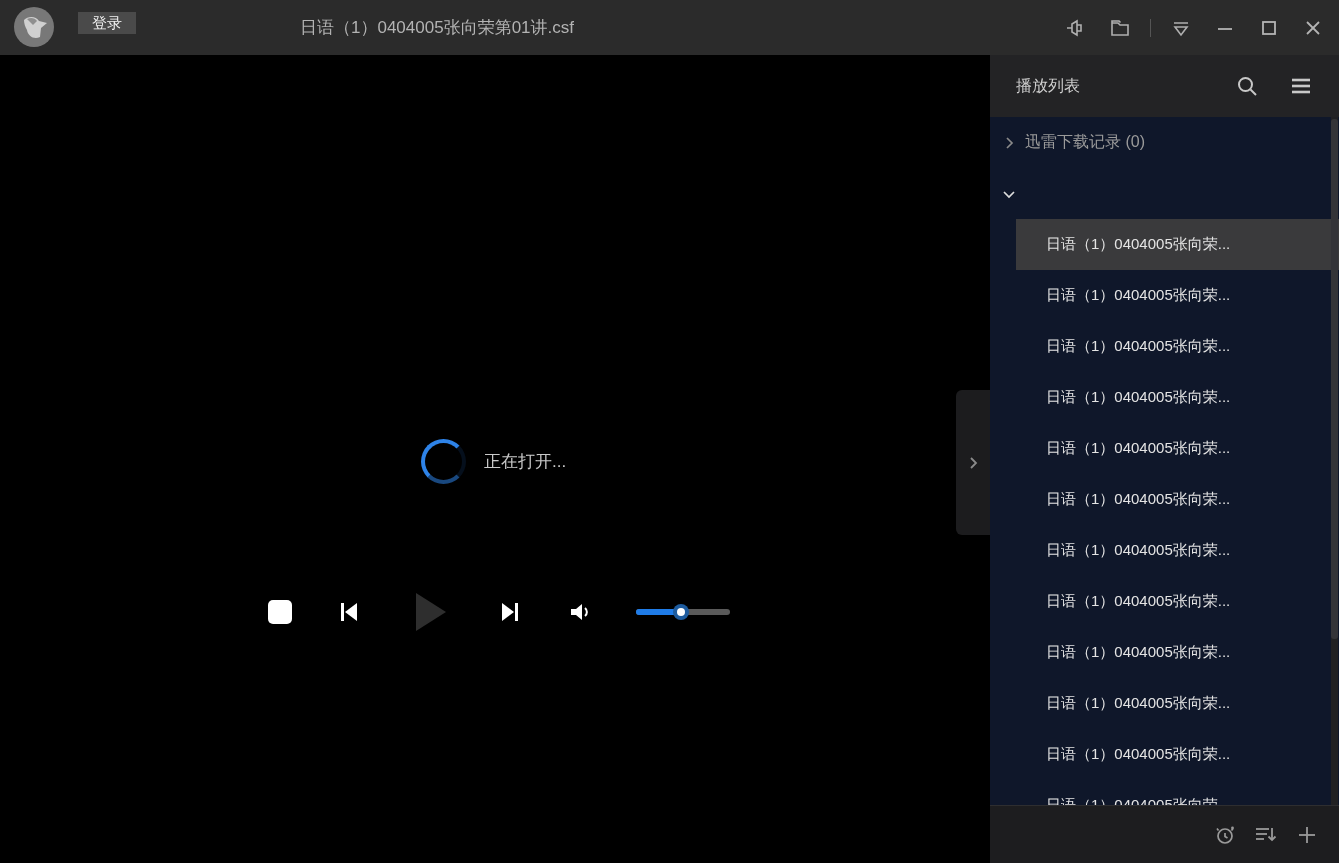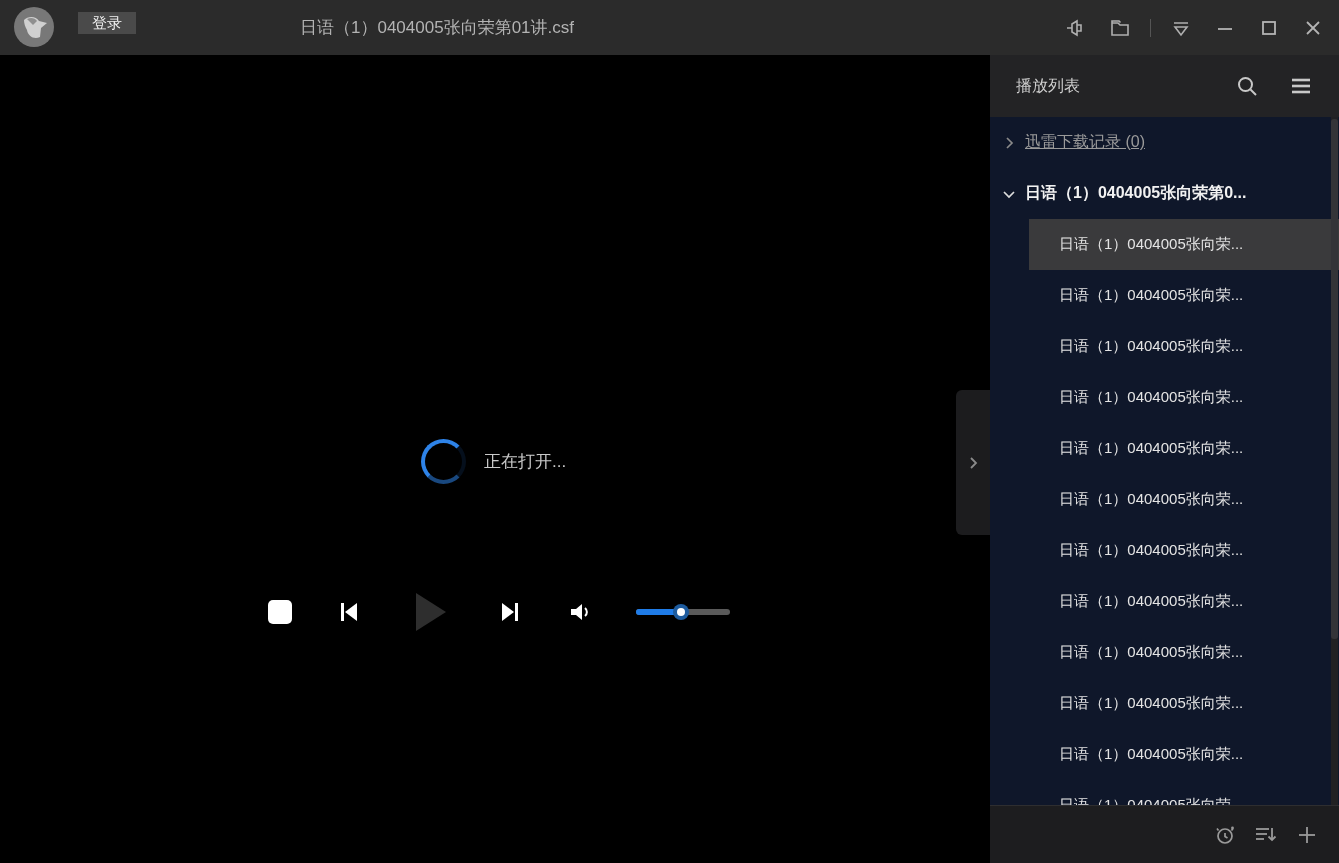--- a/index.html
+++ b/index.html
@@ -45,24 +45,24 @@
   
   .sidebar { position:absolute; left:990px; top:55px; width:349px; height:808px; background:#0f172a; overflow:hidden; }
   .sb-header { position:absolute; left:0; top:0; width:100%; height:62px; background:#232325;
     display:flex; align-items:center; padding:0 26px; }
   .sb-header-label { color:#cfcfcf; font-size:16px; flex:1; }
   .sb-header .hicon { background:none; border:none; padding:0; line-height:0; cursor:pointer; margin-left:30px; }
 
   .sb-list { position:absolute; left:0; top:62px; width:100%; height:688px; overflow:hidden; }
   .group-row { height:51px; display:flex; align-items:center; padding-left:12px; cursor:pointer; }
   .group-row .glabel { margin-left:9px; font-size:16px; white-space:nowrap; }
-  .group-collapsed .glabel { color:#9a9a9a;text-decoration:underline; }
+  .group-collapsed .glabel { color:#9a9a9a; }
   .group-expanded .glabel { color:#f2f2f2; font-weight:bold; }
 
-  .pl-item { height:51px; margin-left:39px; display:flex; align-items:center; padding-left:30px;
+  .pl-item { height:51px; margin-left:26px; display:flex; align-items:center; padding-left:30px;
     color:#e4e4e4; font-size:15px; white-space:nowrap; cursor:pointer; }
   .pl-item.selected { background:#3a3a3c; }
 
   .sb-scrollbar { position:absolute; right:1px; top:62px; width:7px; height:688px; background:#212123; }
   .sb-scroll-thumb { position:absolute; left:0; top:2px; width:7px; height:520px; background:#343438; border-radius:3px; }
 
   .sb-toolbar { position:absolute; left:0; bottom:0; width:100%; height:58px; background:#1d1d1f;
     border-top:1px solid #2e2e30; display:flex; align-items:center; justify-content:flex-end;
     padding-right:20px; gap:16px; }
   .sb-toolbar .ticon { background:none; border:none; padding:0; line-height:0; cursor:pointer; }
@@ -180,21 +180,20 @@
     <div class="group-row group-collapsed">
       <svg width="14" height="14" viewBox="0 0 14 14" fill="none" stroke="#8a8a8a" stroke-width="1.7">
         <polyline points="5,2 10,7 5,12"></polyline>
       </svg>
       <span class="glabel">迅雷下载记录 (0)</span>
     </div>
     <div class="group-row group-expanded">
       <svg width="14" height="14" viewBox="0 0 14 14" fill="none" stroke="#dddddd" stroke-width="1.7">
         <polyline points="2,5 7,10 12,5"></polyline>
       </svg>
-      <span class="glabel">日语（1）0404005张向荣第0...</span>
     </div>
 
   <div class="pl-item selected">
       <span>日语（1）0404005张向荣...</span>
     </div>
       <div class="pl-item">
       <span>日语（1）0404005张向荣...</span>
     </div>
       <div class="pl-item">
       <span>日语（1）0404005张向荣...</span>

